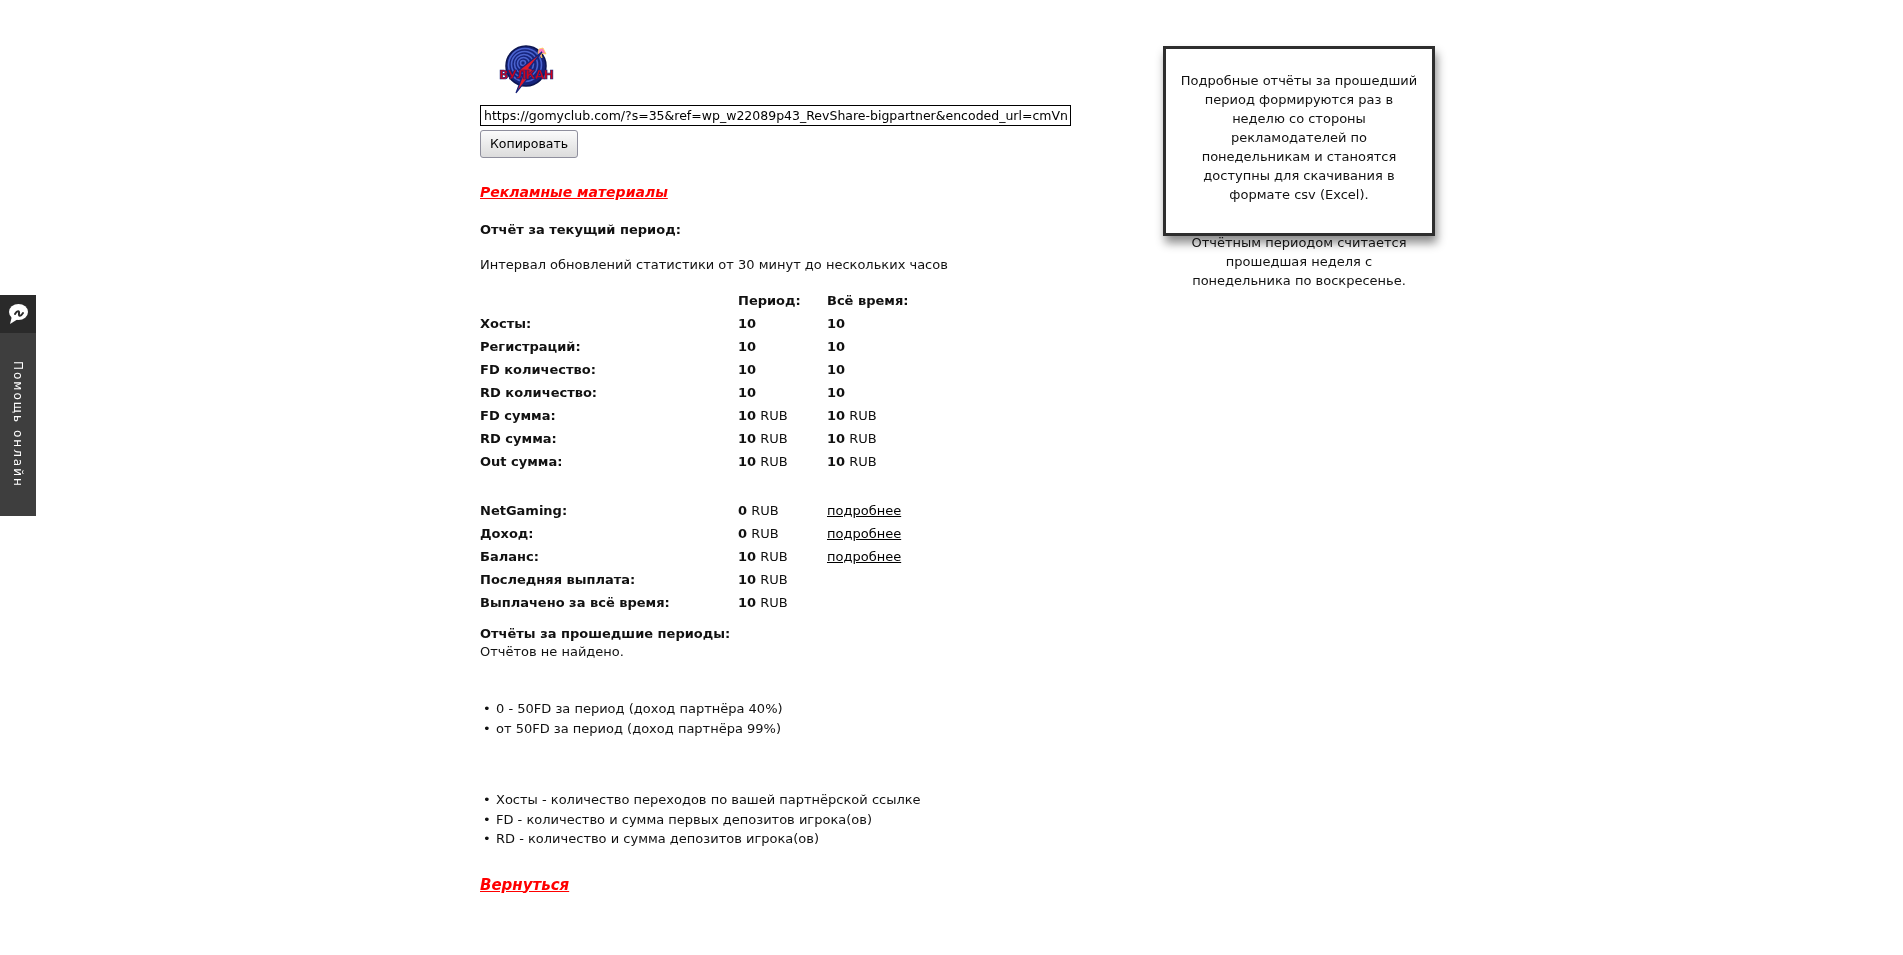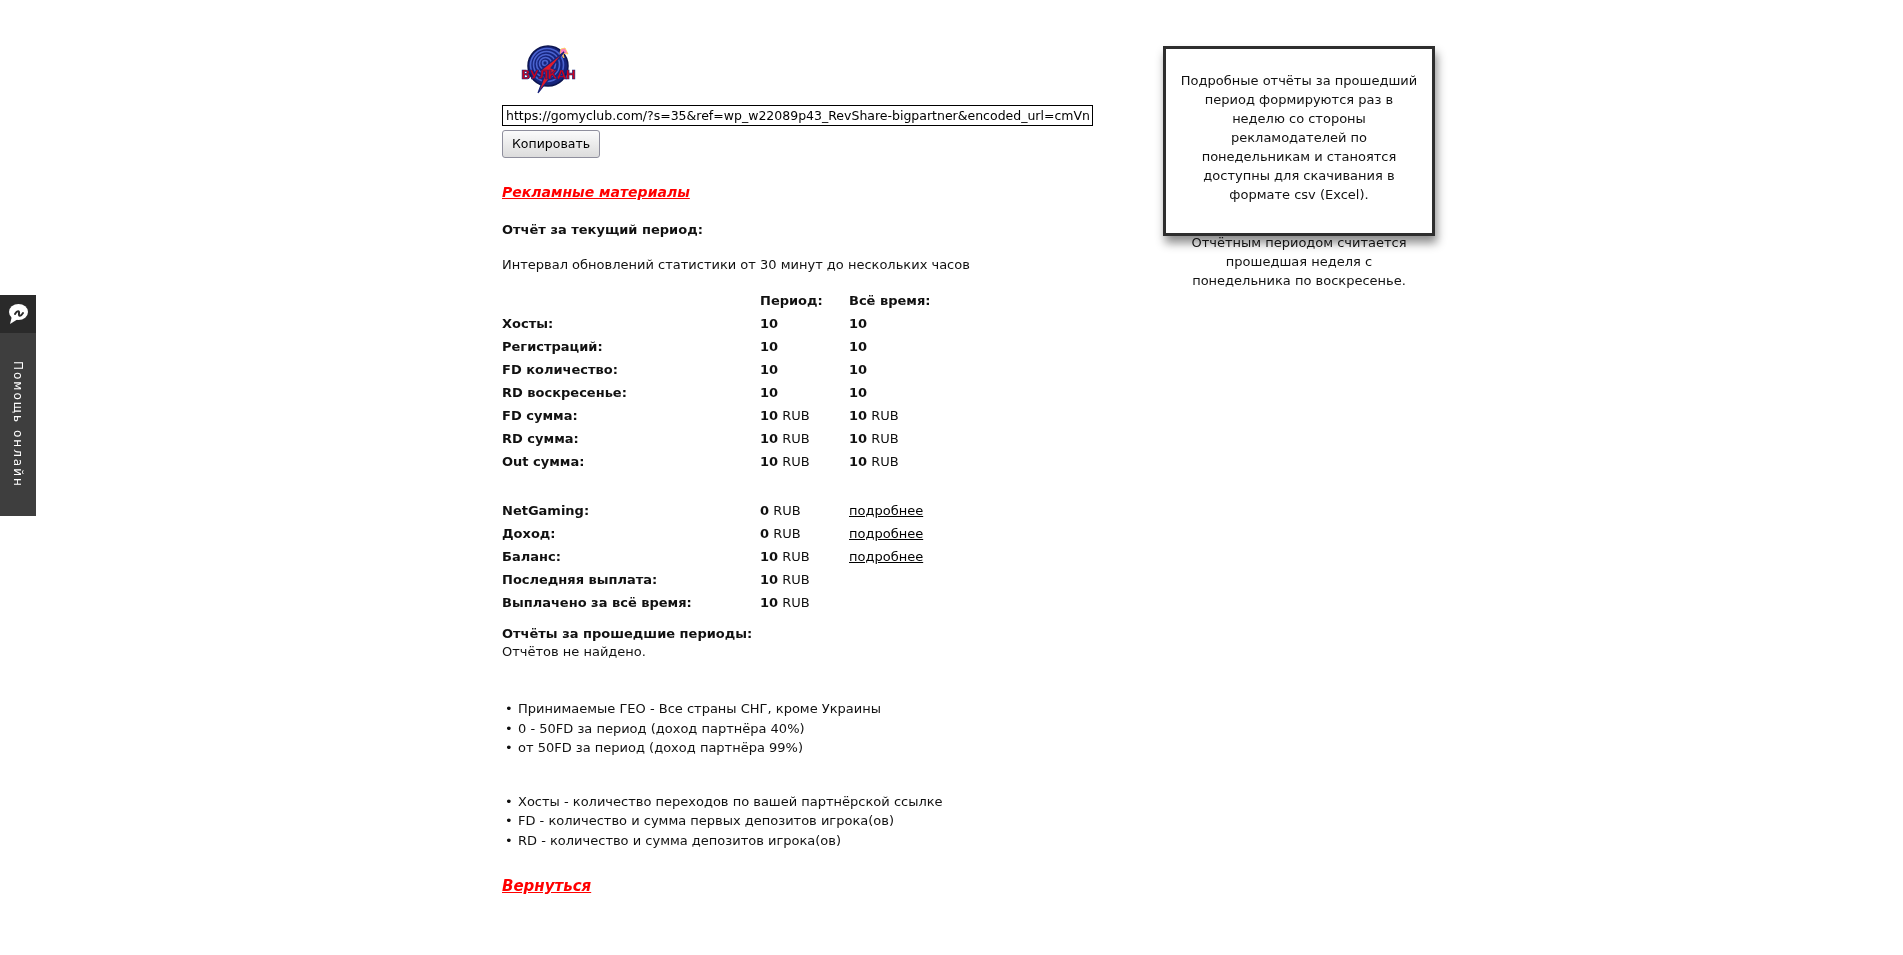--- a/index.html
+++ b/index.html
@@ -1,20 +1,20 @@
 <!DOCTYPE html>
 <html><head>
 <meta charset="utf-8">
 <style>
   * { margin:0; padding:0; box-sizing:border-box; }
   html,body { width:1903px; height:955px; background:#ffffff; overflow:hidden;
               font-family:"DejaVu Sans","Liberation Sans",sans-serif; color:#111; }
 
   
-  .main { position:absolute; left:502px; top:44px; width:660px; }
+  .main { position:absolute; left:480px; top:44px; width:660px; }
 
   .logo-wrap { margin-left:18px; width:58px; height:50px; }
 
   .url-row { margin-top:11px; }
   .url-input { width:591px; height:21px; border:1px solid #000; background:#fff;
                font-family:"DejaVu Sans","Liberation Sans",sans-serif;
                font-size:12.5px; padding:1px 3px; color:#000; white-space:nowrap; overflow:hidden; }
   .copy-btn { display:inline-block; margin-top:4px; height:28px; padding:2px 9px 3px;
               font-family:"DejaVu Sans","Liberation Sans",sans-serif; font-size:12.5px;
               color:#000; background:linear-gradient(#fbfbfb,#dcdcdc);
@@ -38,21 +38,21 @@
   .summary-grid { margin-top:26px; }
   .more-link { color:#000; text-decoration:underline; cursor:pointer; font-weight:normal; }
 
   .past-title { margin-top:10px; }
   .past-empty { margin-top:3px; font-size:13px; }
 
   ul.dots { list-style:none; font-size:13px; }
   ul.dots li { line-height:19.5px; padding-left:16px; position:relative; }
   ul.dots li::before { content:"•"; position:absolute; left:3px; font-size:13px; }
   .terms-list { margin-top:40px; }
-  .gloss-list { margin-top:34px; }
+  .gloss-list { margin-top:52px; }
 
   
   .info-box { position:absolute; left:1163px; top:46px; width:272px; height:190px;
               border:3px solid #2e2e2e; background:#fff; padding:22px 13px 0;
               text-align:center; font-size:13px; line-height:19px;
               box-shadow:2px 7px 9px rgba(0,0,0,0.45); }
   .info-box p + p { margin-top:29px; }
 
   
   .help-sidebar { position:absolute; left:0; top:295px; width:36px; }
@@ -106,21 +106,21 @@
     <div class="val"><b>10</b> <span></span></div>
 
     <div class="lbl">Регистраций:</div>
     <div class="val"><b>10</b> <span></span></div>
     <div class="val"><b>10</b> <span></span></div>
 
     <div class="lbl">FD количество:</div>
     <div class="val"><b>10</b> <span></span></div>
     <div class="val"><b>10</b> <span></span></div>
 
-    <div class="lbl">RD воскресенье:</div>
+    <div class="lbl">RD количество:</div>
     <div class="val"><b>10</b> <span></span></div>
     <div class="val"><b>10</b> <span></span></div>
 
     <div class="lbl">FD сумма:</div>
     <div class="val"><b>10</b> <span>RUB</span></div>
     <div class="val"><b>10</b> <span>RUB</span></div>
 
     <div class="lbl">RD сумма:</div>
     <div class="val"><b>10</b> <span>RUB</span></div>
     <div class="val"><b>10</b> <span>RUB</span></div>
@@ -149,21 +149,20 @@
 
     <div class="lbl">Выплачено за всё время:</div>
     <div class="val"><b>10</b> <span>RUB</span></div>
     <div></div>
   </div>
 
   <div class="sec-title past-title">Отчёты за прошедшие периоды:</div>
   <div class="past-empty">Отчётов не найдено.</div>
 
   <ul class="dots terms-list">
-    <li>Принимаемые ГЕО - Все страны СНГ, кроме Украины</li>
     <li>0 - 50FD за период (доход партнёра 40%)</li>
     <li>от 50FD за период (доход партнёра 99%)</li>
   </ul>
 
   <ul class="dots gloss-list">
     <li>Хосты - количество переходов по вашей партнёрской ссылке</li>
     <li>FD - количество и сумма первых депозитов игрока(ов)</li>
     <li>RD - количество и сумма депозитов игрока(ов)</li>
   </ul>
 

